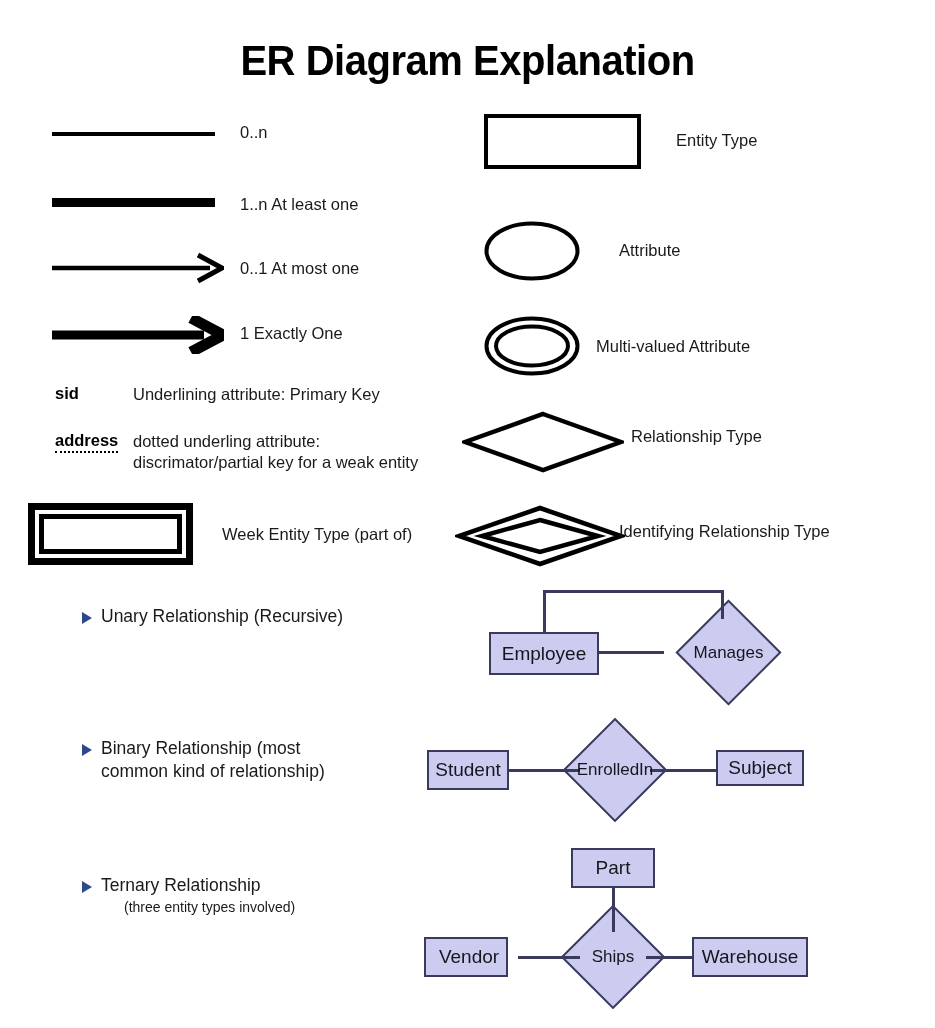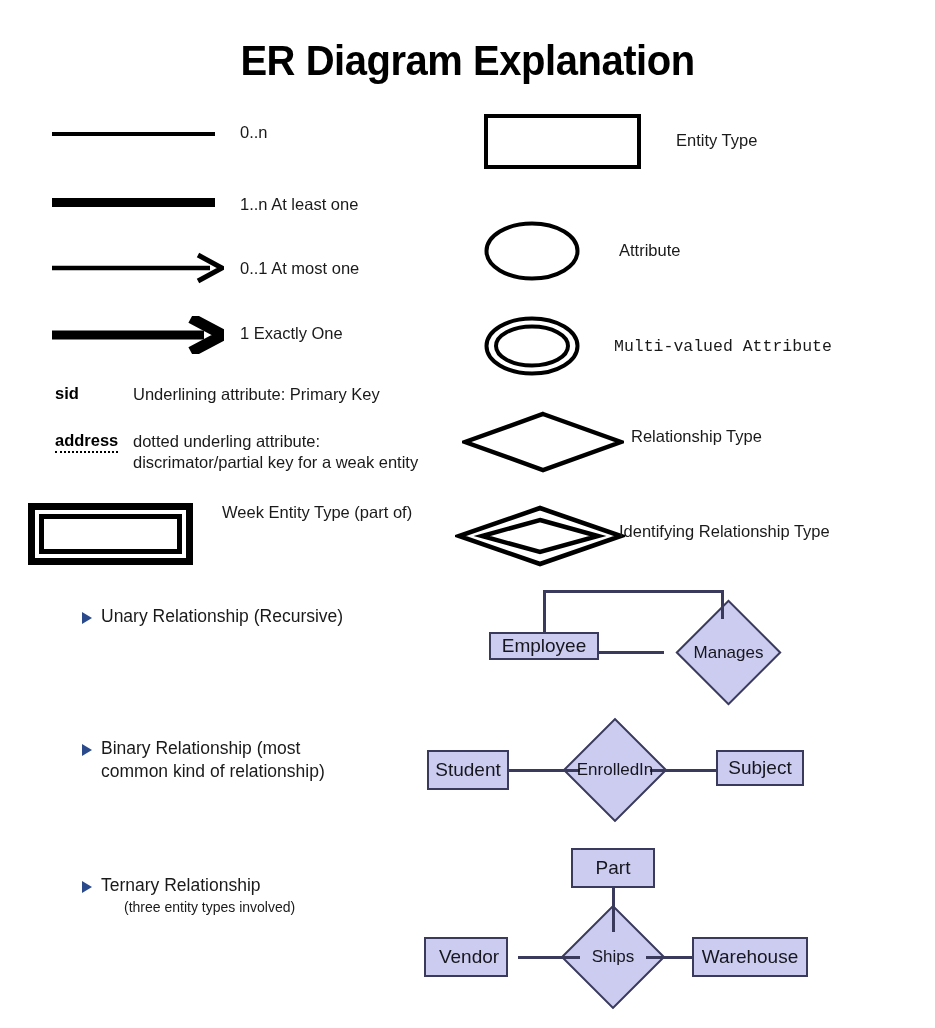--- a/index.html
+++ b/index.html
@@ -193,53 +193,53 @@
 <div class="card-label" style="left:240px; top:324px;">1 Exactly One</div>
 
 <div class="key-term solid-ul" style="left:55px; top:384px;">sid</div>
 <div class="key-desc" style="left:133px; top:384px;">Underlining attribute: Primary Key</div>
 
 <div class="key-term dotted-ul" style="left:35px; top:431px;">address</div>
 <div class="key-desc" style="left:133px; top:431px;">dotted underling attribute:
 discrimator/partial key for a weak entity</div>
 
 <div id="weak-entity-shape"></div>
-<div class="key-desc" style="left:222px; top:502px;text-align:center;">Week Entity Type (part of)</div>
+<div class="key-desc" style="left:222px; top:524px;text-align:center;">Week Entity Type (part of)</div>
 
 <div id="entity-rect"></div>
 <div class="legend-label" style="left:676px; top:131px;">Entity Type</div>
 
 <svg class="abs" style="left:483px; top:220px;" width="98" height="62" viewBox="0 0 98 62">
   <ellipse cx="49" cy="31" rx="45.5" ry="27.5" fill="#fff" stroke="#000" stroke-width="4"></ellipse>
 </svg>
 <div class="legend-label" style="left:619px; top:241px;">Attribute</div>
 
 <svg class="abs" style="left:483px; top:315px;" width="98" height="62" viewBox="0 0 98 62">
   <ellipse cx="49" cy="31" rx="45.5" ry="27.5" fill="#fff" stroke="#000" stroke-width="4"></ellipse>
   <ellipse cx="49" cy="31" rx="36" ry="19.5" fill="#fff" stroke="#000" stroke-width="4"></ellipse>
 </svg>
-<div class="legend-label" style="left:614px; top:337px;font-family:Liberation Mono, monospace;">Multi-valued Attribute</div>
+<div class="legend-label" style="left:596px; top:337px;">Multi-valued Attribute</div>
 
 <svg class="abs" style="left:462px; top:411px;" width="162" height="62" viewBox="0 0 162 62">
   <polygon points="81,3 159,31 81,59 3,31" fill="#fff" stroke="#000" stroke-width="4.5"></polygon>
 </svg>
 <div class="legend-label" style="left:631px; top:427px;">Relationship Type</div>
 
 <svg class="abs" style="left:455px; top:505px;" width="170" height="62" viewBox="0 0 170 62">
   <polygon points="85,3 166,31 85,59 4,31" fill="#fff" stroke="#000" stroke-width="4.5"></polygon>
   <polygon points="85,15 143,31 85,47 27,31" fill="#fff" stroke="#000" stroke-width="4.5"></polygon>
 </svg>
 <div class="legend-label" style="left:619px; top:522px;">Identifying Relationship Type</div>
 
 <div class="bullet-item" style="left:82px; top:605px; width:330px;">
   <span class="bullet-tri"></span>
   <span class="bullet-text">Unary Relationship (Recursive)</span>
 </div>
 
-<div class="er-box" style="left:489px; top:632px; width:110px; height:28px;">
+<div class="er-box" style="left:489px; top:632px; width:110px; height:43px;">
   <span>Employee</span>
 </div>
 
 <div class="er-diamond-wrap" style="left:663px; top:615px; width:75px; height:75px;margin-left:28px;">
   <span class="er-diamond-shape"></span>
   <span class="er-diamond-text">Manages</span>
 </div>
 
 <div class="connector conn-h" style="left:599px; top:651px; width:65px;"></div>
 

